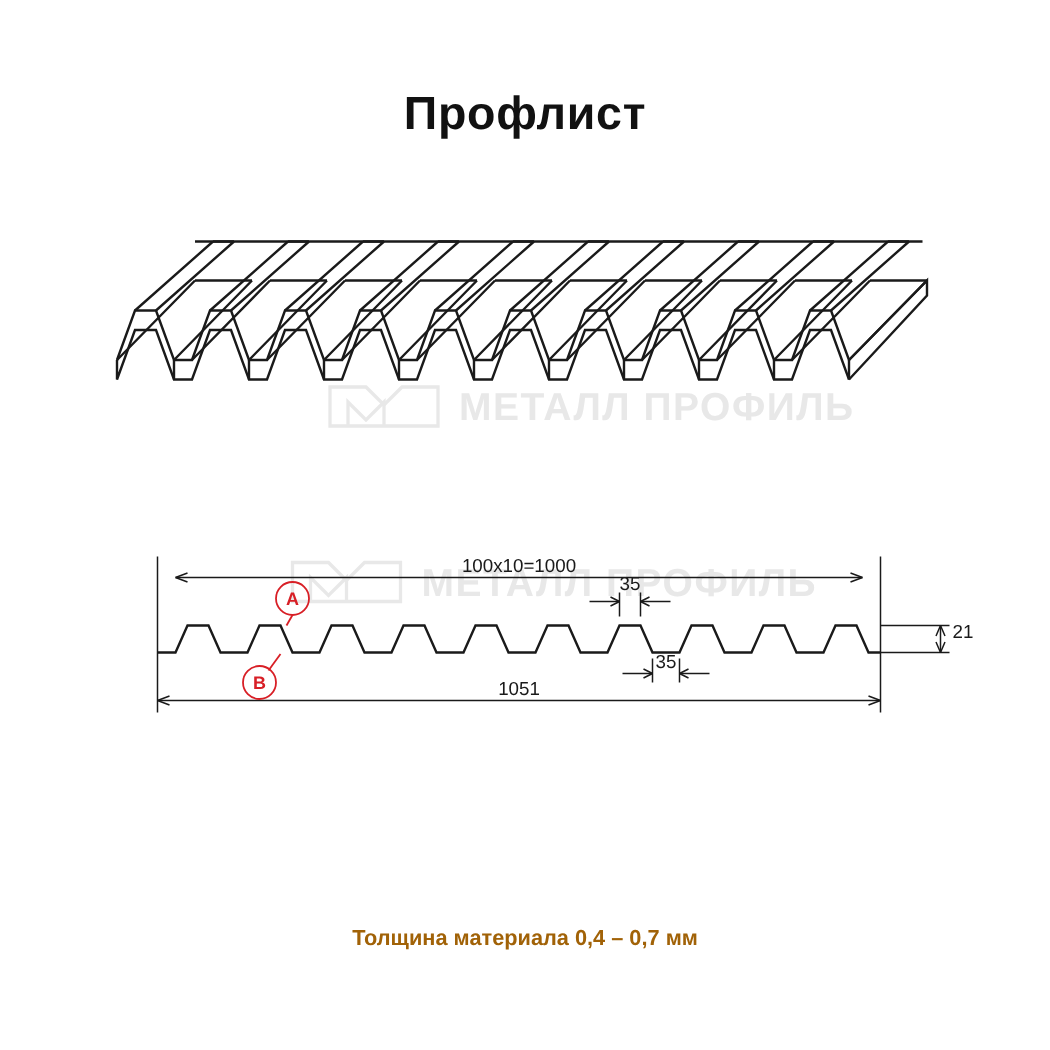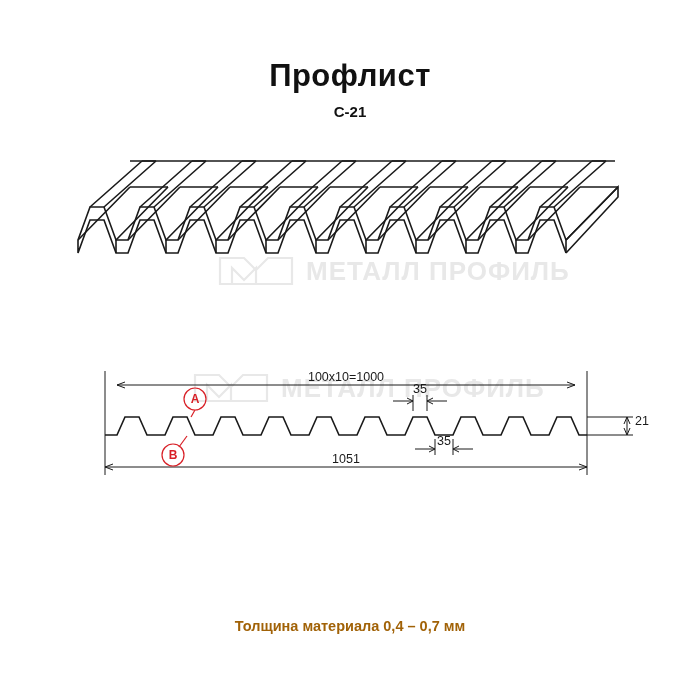--- a/index.html
+++ b/index.html
@@ -90,21 +90,20 @@
   .dimtxt { fill: #1a1a1a; font-family: "Liberation Sans", sans-serif; font-size: 12.5px; }
   .wmtxt { fill: #e8e8e8; font-family: "Liberation Sans", sans-serif; font-size: 26px; font-weight: bold; letter-spacing: 1px; }
   .wmshape { stroke: #e8e8e8; fill: none; stroke-width: 2.2; }
 </style>
 </head>
 <body>
 
 <div class="page">
 
   <div class="title">Профлист</div>
-  <div class="subtitle">С-21</div>
 
   <div class="iso-wrap">
     <svg width="560" height="135" viewBox="0 0 560 135">
       <g class="ln prof">
 
         <path d="M60 16 L545 16"></path>
 
         <path d="M8 95
                  L20 62 L34 62 L46 95
                  L58 95 L70 62 L84 62 L96 95

